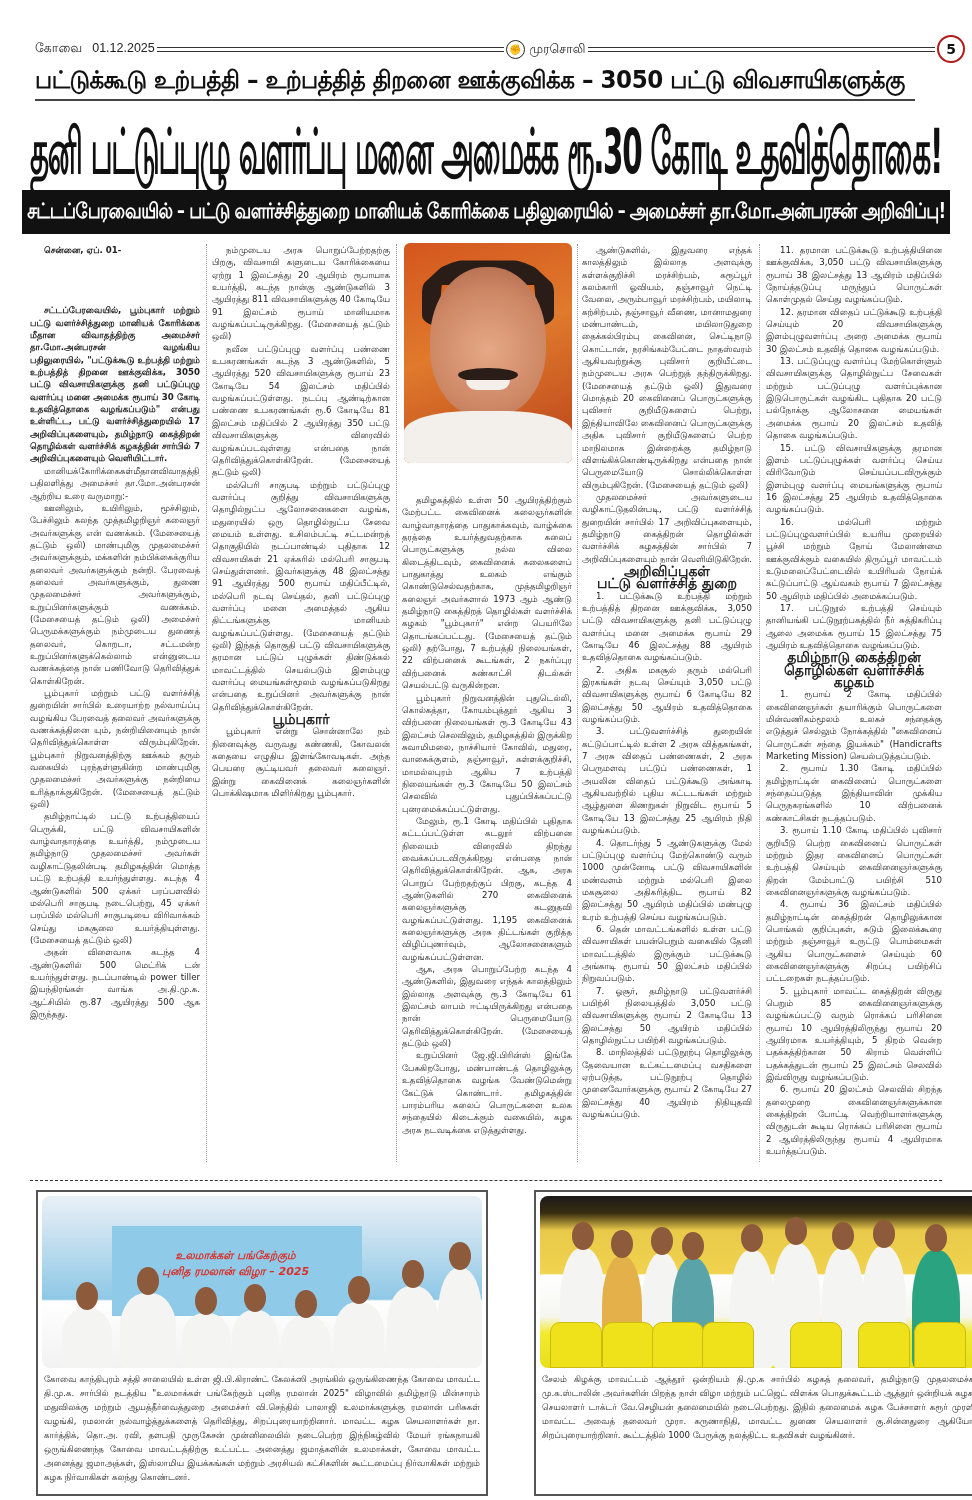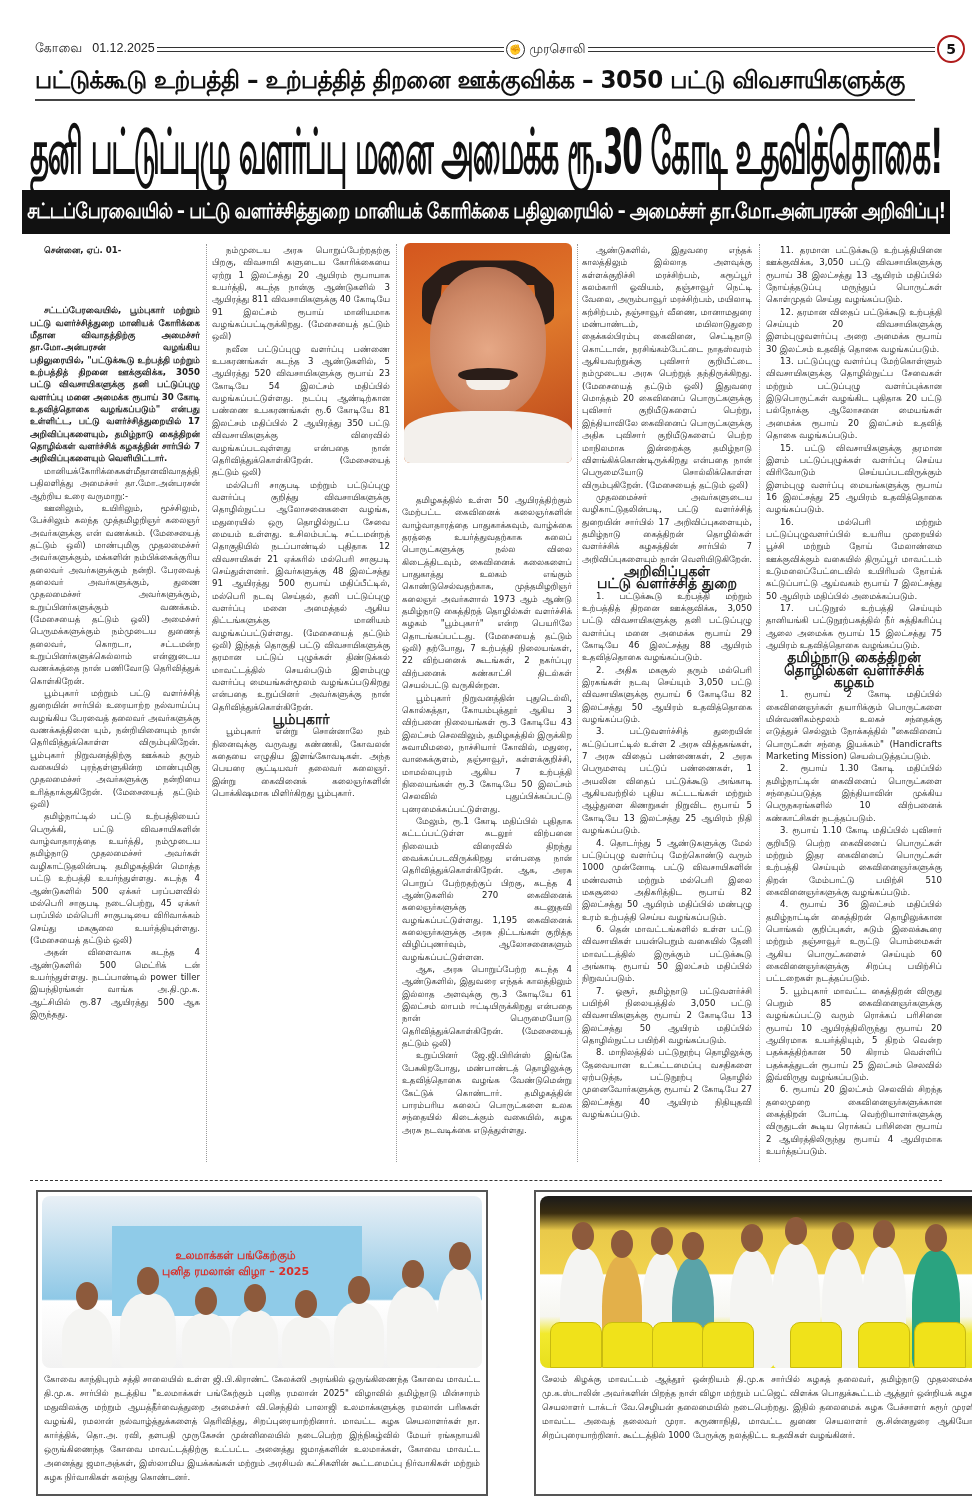--- a/index.html
+++ b/index.html
@@ -53,21 +53,21 @@
   .portrait .smile { position:absolute; left: 62px; top: 137px; width: 44px; height: 10px; border-radius: 0 0 20px 20px; background:#f4efe9; }
   .portrait .shirt { position:absolute; left: 0; bottom: 0; width: 168px; height: 52px; background:#f3f0ec; border-radius: 40% 40% 0 0; }
 
   
   .dash { position:absolute; top: 1180px; left: 30px; width: 912px; border-top: 1.5px dashed #333; }
 
   
   .photo-box { position:absolute; top: 1190px; width: 448px; height: 302px; border: 2px solid #555; background:#fff; }
   .pb1 { left: 36px; } .pb2 { left: 494px; margin-left: 40px; }
   .photo { position:absolute; left: 4px; top: 4px; width: 440px; height: 172px; border-radius: 8px; overflow:hidden; }
-  .photo1 { background: linear-gradient(180deg, #e9f0f6 0%, #bcdcee 30%, #8ec8e6 60%, #ffffff 61%, #f2f2f2 100%); }
+  .photo1 { background: linear-gradient(180deg, #e9f0f6 0%, #bcdcee 30%, #8ec8e6 60%, #ffffff 61%, #f2f2f2 100%); font-style: italic; }
   .photo2 { background: linear-gradient(180deg, #1a1a1a 0%, #3a2d10 10%, #e9c94a 20%, #f1d34e 45%, #ffffff 46%, #f6f6f0 70%, #f2ea2e 80%, #e8df1c 100%); }
   .banner-in { position:absolute; left: 70px; top: 30px; width: 250px; height: 90px; background:#8fcbe8; }
   .banner-title { position:absolute; left: 120px; top: 52px; color:#d9302a; font-weight:bold; font-size: 11px; line-height: 16px; text-align:center; font-family:"DejaVu Sans",sans-serif; }
   .person { position:absolute; bottom: 0; border-radius: 45% 45% 8% 8%; background:#f4f4f2; }
   .person::before { content:""; position:absolute; left: 50%; transform: translateX(-50%); top: -26px; width: 22px; height: 28px; border-radius:50%; background:#8d5a3c; }
   .bag { position:absolute; bottom: 0; width: 50px; height: 44px; background:#f0e21a; border-radius: 10px 10px 0 0; border: 1px solid #c9bb10; }
   .caption { position:absolute; left: 6px; top: 180px; width: 436px; font-size: 8.6px; line-height: 14px; text-align: justify; color:#222; font-family:"DejaVu Sans",sans-serif; }
 </style>
 </head>
 <body>

